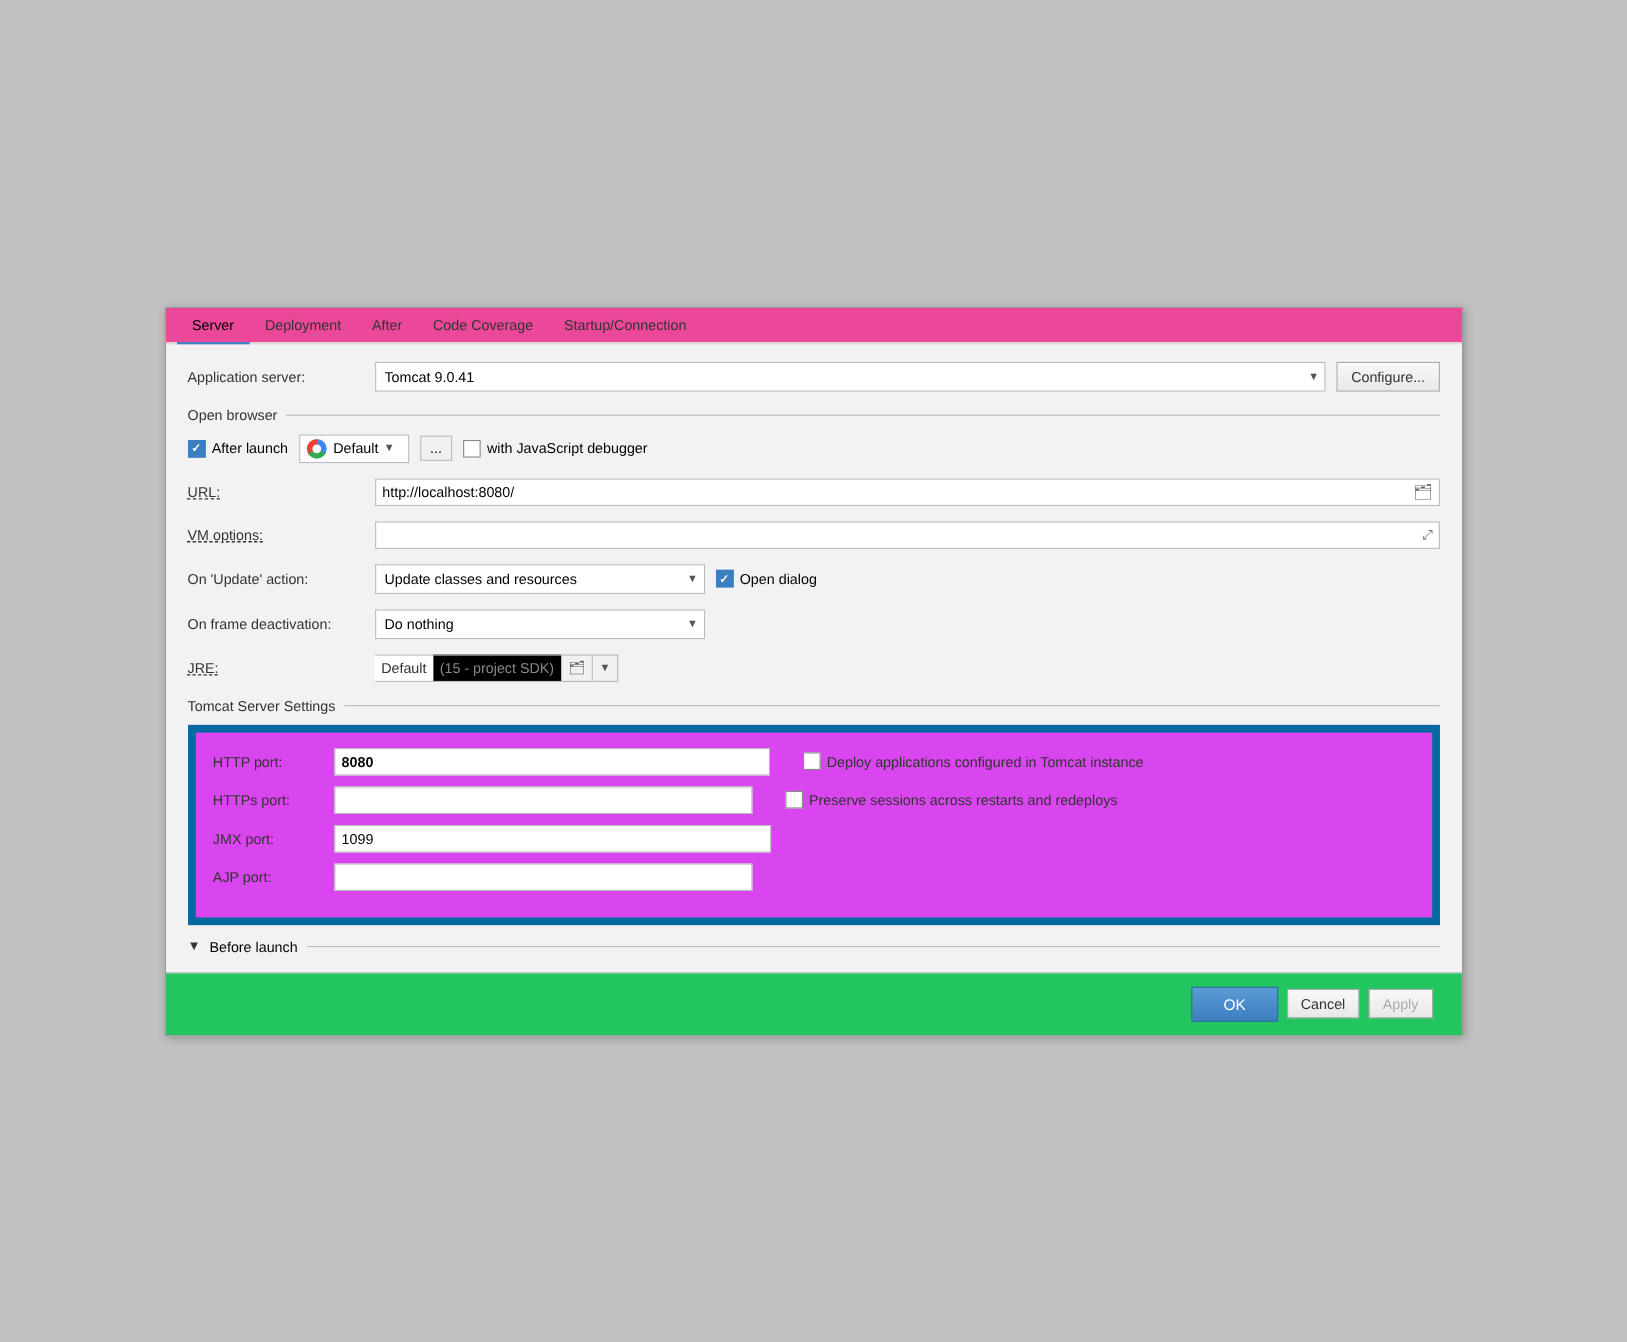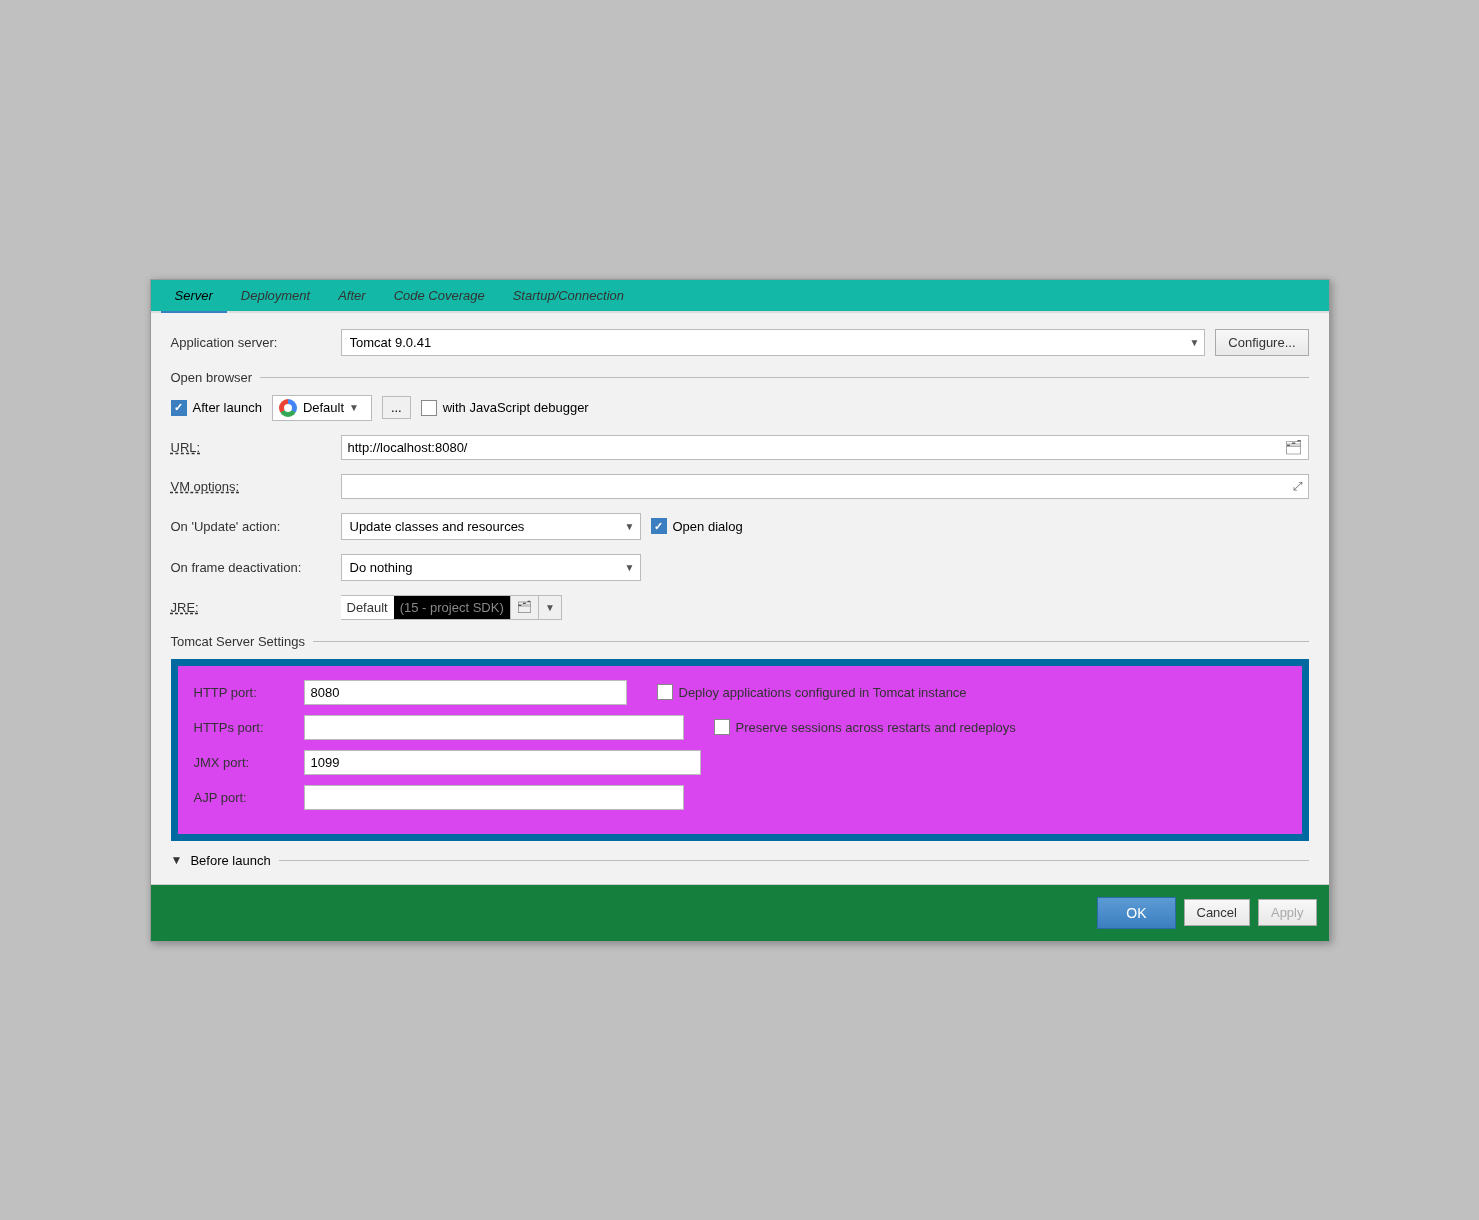--- a/index.html
+++ b/index.html
@@ -14,25 +14,24 @@
     }
     .dialog {
       width: 1180px;
       background: #f2f2f2;
       border: 1px solid #999;
       box-shadow: 2px 2px 8px rgba(0,0,0,0.3);
     }
     
     .tab-bar {
       display: flex;
-      background: #14b8a6;
+      background: #ec4899;
       border-bottom: 2px solid #ddd;
       padding: 0 10px;
       gap: 0;
-      font-style: italic;
     }
     .tab {
       padding: 8px 14px;
       cursor: pointer;
       color: #333;
       font-size: 13px;
       border-bottom: 2px solid transparent;
       margin-bottom: -2px;
     }
     .tab.active {
@@ -267,23 +266,23 @@
       content: "";
       flex: 1;
       height: 1px;
       background: #bbb;
     }
     
     .button-bar {
       display: flex;
       justify-content: flex-end;
       align-items: center;
-      padding: 12px 12px;
+      padding: 12px 26px;
       gap: 8px;
-      background: #15803d;
+      background: #22c55e;
       border-top: 1px solid #ccc;
     }
     
     .open-browser-content {
     }
     
     .chrome-icon {
       width: 18px;
       height: 18px;
       border-radius: 50%;
@@ -434,21 +433,21 @@
     </div>
 
     <div class="section-divider">
       <span>Tomcat Server Settings</span>
     </div>
 
     <div class="tomcat-settings">
 
       <div class="port-row">
         <span class="port-label">HTTP port:</span>
-        <input type="text" class="port-input" style="width: 323px;" value="8080">
+        <input type="text" class="port-input" style="width: 396px; font-weight: bold;" value="8080">
         <label class="port-checkbox-group checkbox-wrap" style="margin-left:20px;align-items:flex-end;">
           <div class="checkbox-custom"></div>
           <span>Deploy applications configured in Tomcat instance</span>
         </label>
       </div>
 
       <div class="port-row">
         <span class="port-label">HTTPs port:</span>
         <input type="text" class="port-input" style="width: 380px;">
         <label class="port-checkbox-group checkbox-wrap" style="margin-left:20px;">

